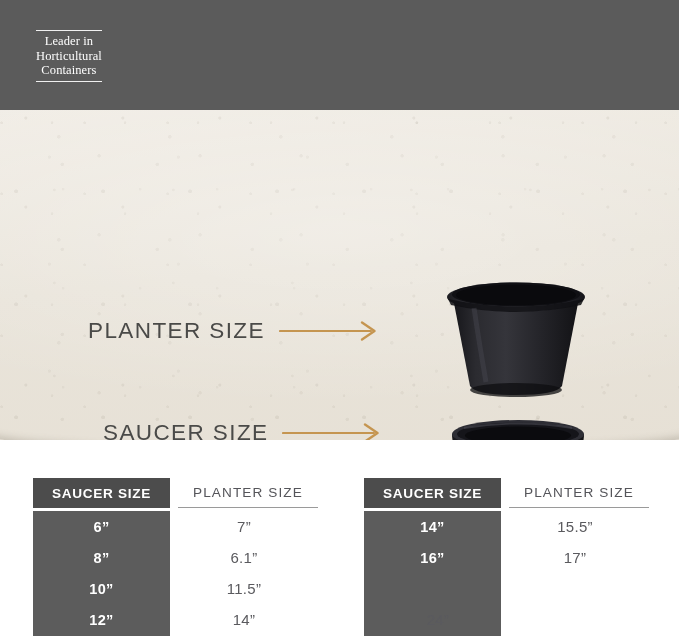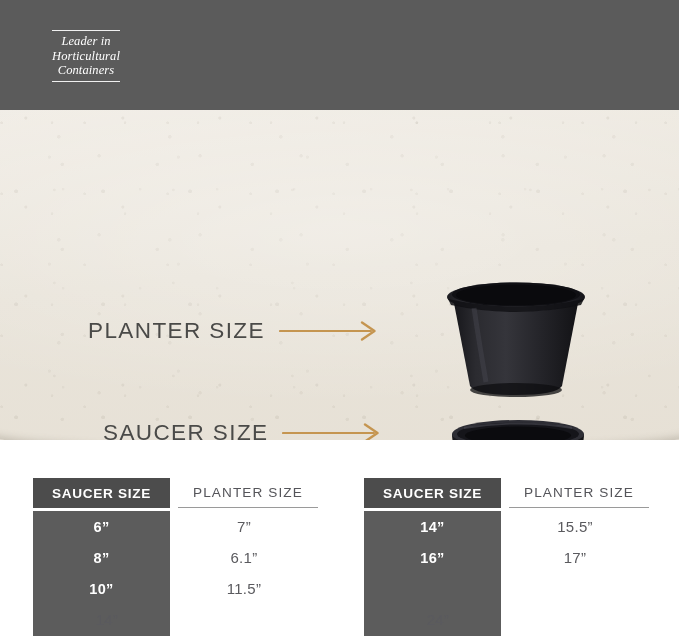--- a/index.html
+++ b/index.html
@@ -65,23 +65,22 @@
     color: #ffffff;
     letter-spacing: -0.5px;
     padding-top: 6px;
     box-sizing: border-box;
   }
   .logo-oval .leafsvg {
     position: absolute;
     left: 26px; top: 12px;
   }
   .logo-text {
-    margin-left: 24px;
+    margin-left: 8px;
     padding: 0 2px;
-    font-style: italic;
   }
   .logo-text .rule {
     height: 1.4px;
     background: #f0f0f0;
     width: 100%;
   }
   .logo-text .lines {
     padding: 3px 0 3px 0;
     text-align: center;
   }
@@ -399,20 +398,21 @@
       </div>
       <div class="trow" style="top:31px">
         <div class="cell-saucer">8”</div>
         <div class="cell-planter">6.1”</div>
       </div>
       <div class="trow" style="top:62px">
         <div class="cell-saucer">10”</div>
         <div class="cell-planter">11.5”</div>
       </div>
       <div class="trow" style="top:93px">
+        <div class="cell-saucer">12”</div>
         <div class="cell-planter">14”</div>
       </div>
     </div>
   </div>
 
   <div class="size-table table-right">
     <div class="th-row">
       <div class="th-saucer">
         <span>SAUCER SIZE</span>
       </div>

